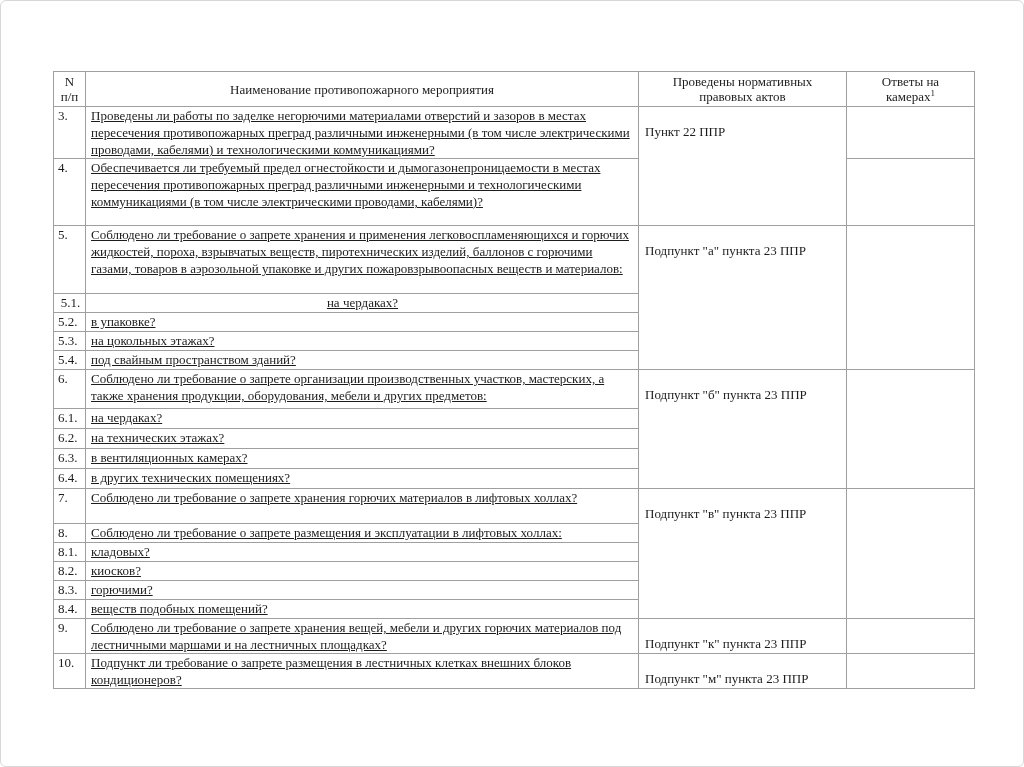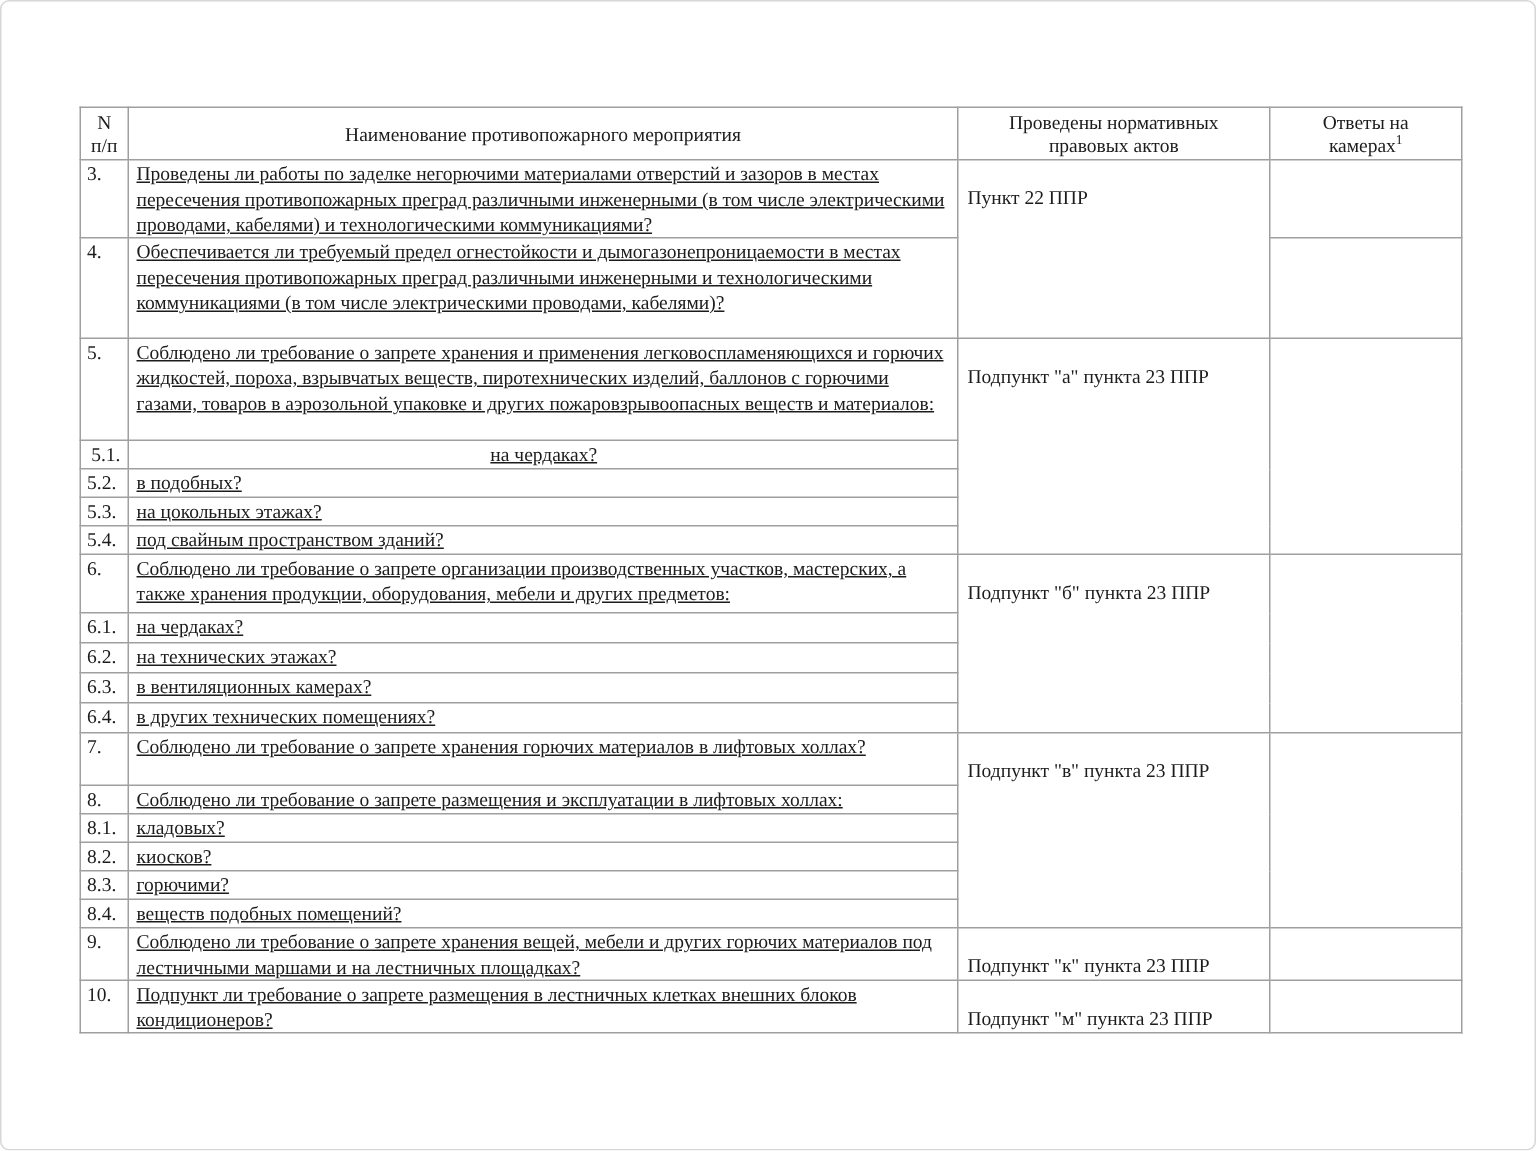--- a/index.html
+++ b/index.html
@@ -100,21 +100,21 @@
           <td class="q">Соблюдено ли требование о запрете хранения и применения легковоспламеняющихся и горючих жидкостей, пороха, взрывчатых веществ, пиротехнических изделий, баллонов с горючими газами, товаров в аэрозольной упаковке и других пожаровзрывоопасных веществ и материалов:</td>
           <td class="req" rowspan="5">Подпункт "а" пункта 23 ППР</td>
           <td class="ans" rowspan="5"></td>
         </tr>
         <tr style="height: 19px; text-align: center;">
           <td class="num">5.1.</td>
           <td class="q">на чердаках?</td>
         </tr>
         <tr style="height: 19px;">
           <td class="num">5.2.</td>
-          <td class="q">в подобных?</td>
+          <td class="q">в упаковке?</td>
         </tr>
         <tr style="height: 19px;">
           <td class="num">5.3.</td>
           <td class="q">на цокольных этажах?</td>
         </tr>
         <tr style="height: 19px;">
           <td class="num">5.4.</td>
           <td class="q">под свайным пространством зданий?</td>
         </tr>
         <tr style="height: 39px;">

